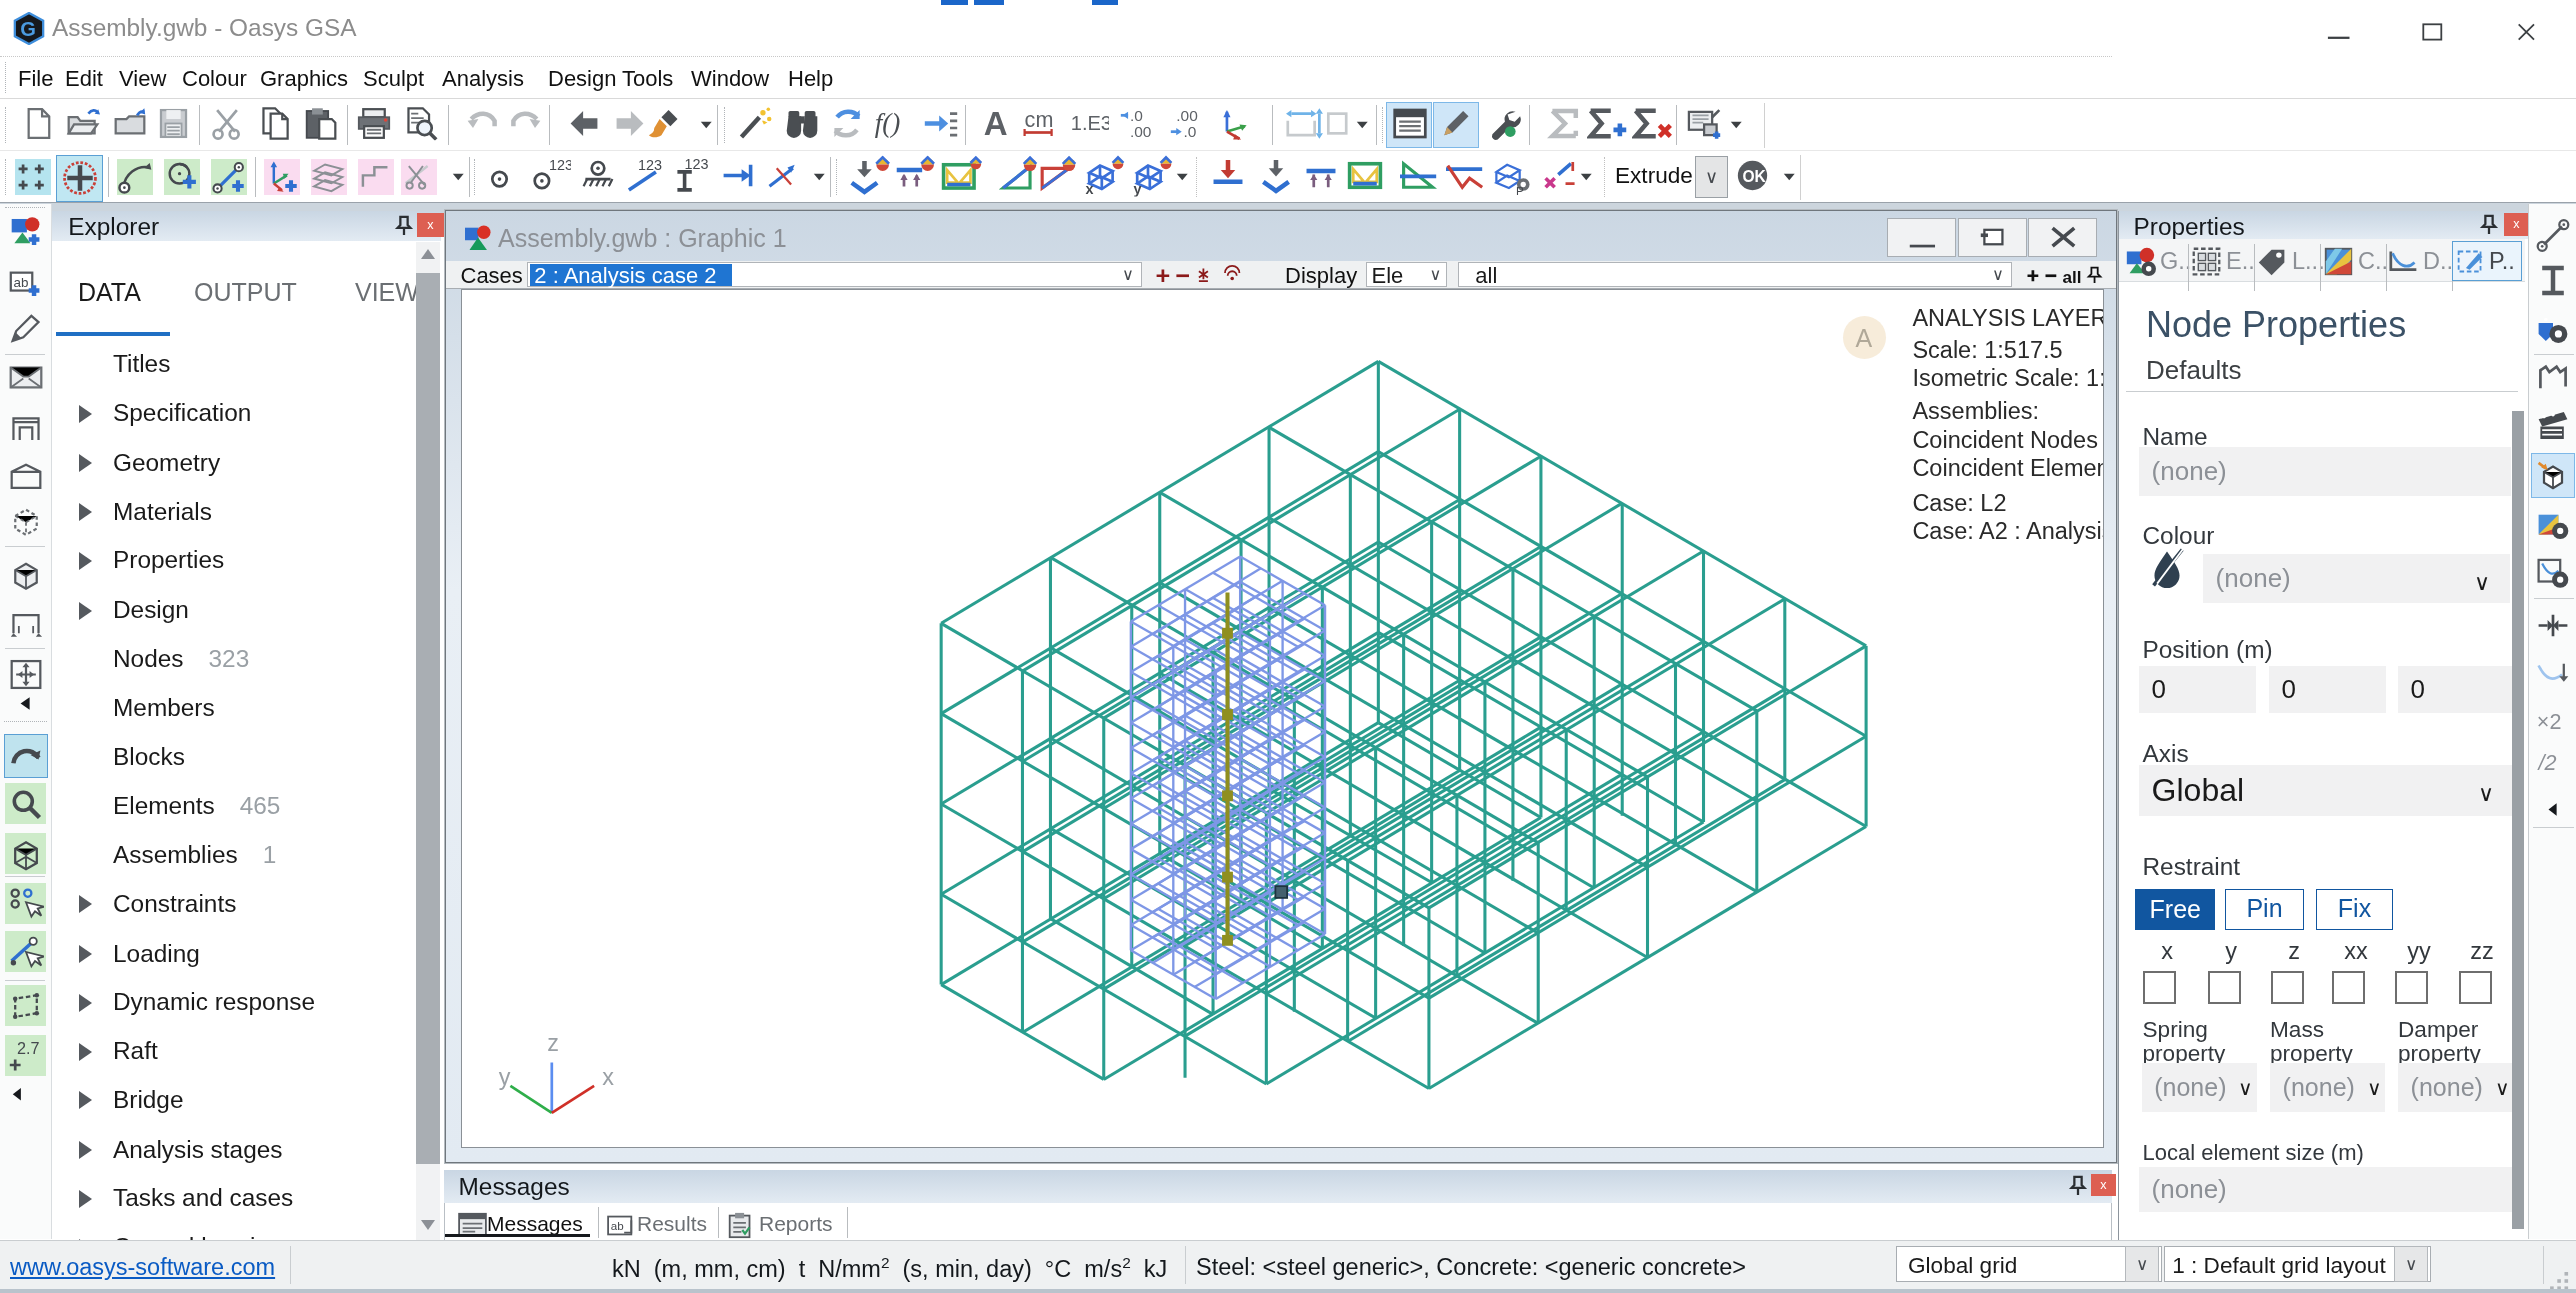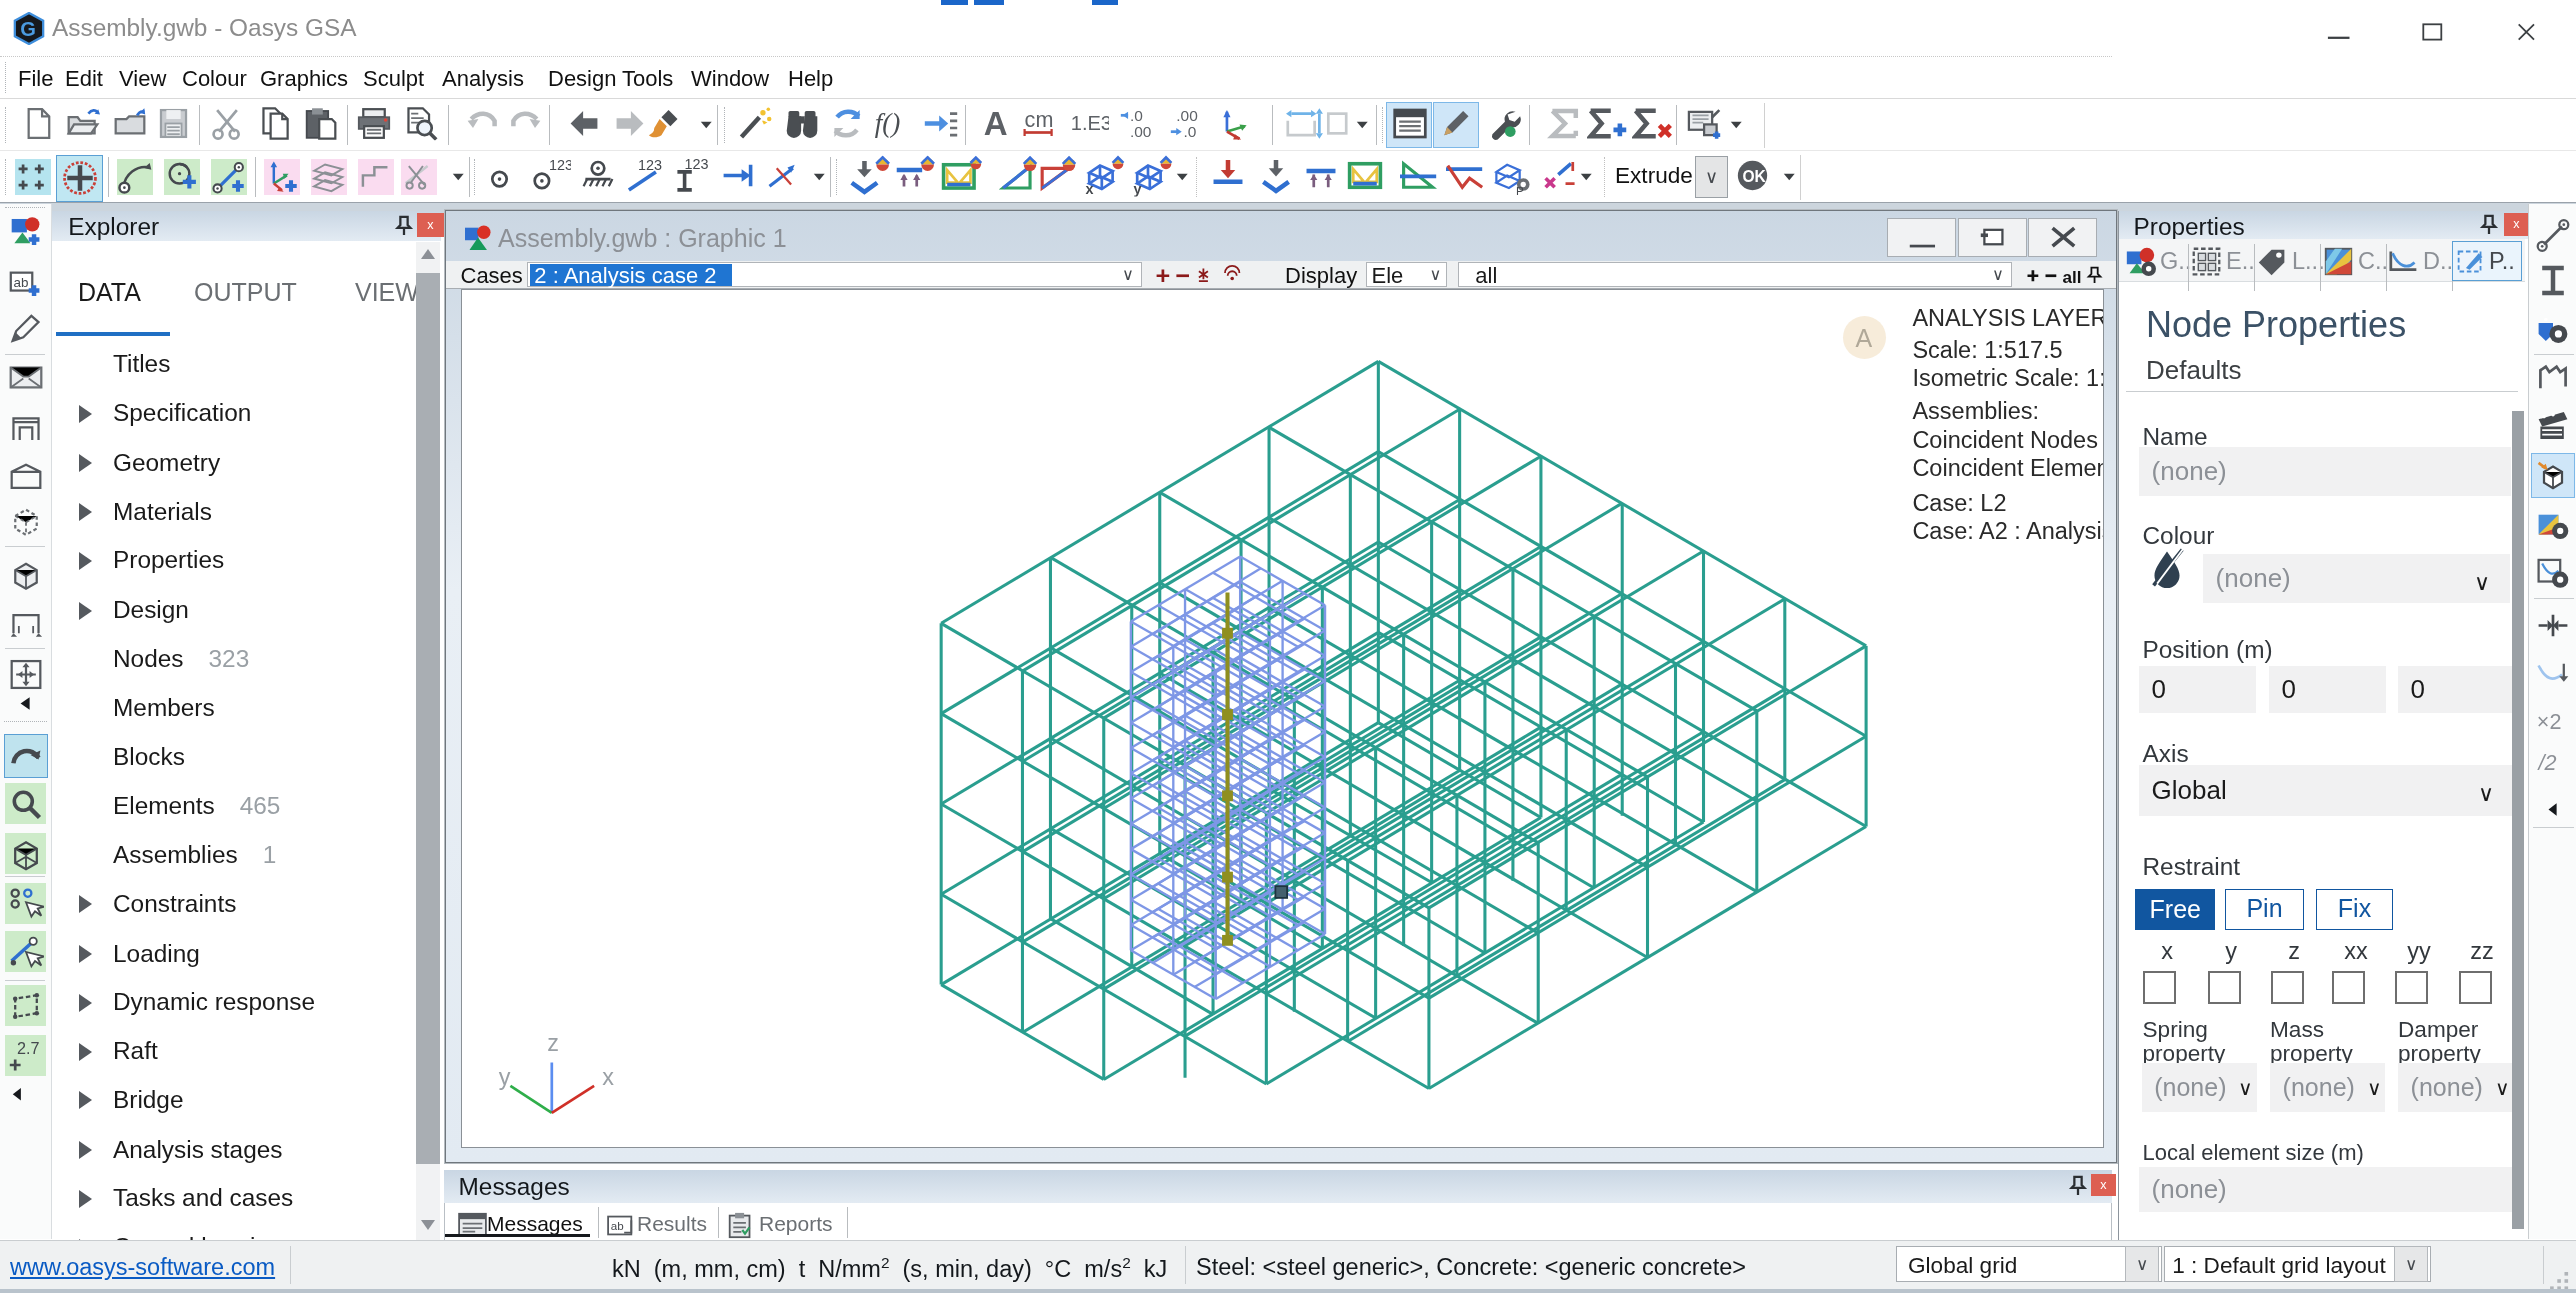--- a/index.html
+++ b/index.html
@@ -1119,21 +1119,21 @@
       <path d="M40 4L8 44" stroke="#2f4050" stroke-width="4"></path>
       <path d="M42 2L12 42" stroke="#fff" stroke-width="2"></path>
     </svg>
 <div class="inp" style="left:84px;top:315px;width:307px;height:49px;font-size:26px">(none)</div>
 <div class="chev" style="left:355px;top:331px;font-size:22px;color:#1a1a1a">∨</div>
 <div class="plabel" style="left:23.5px;top:397px;font-size:24.4px">Position (m)</div>
 <div class="inp dark" style="left:20px;top:427px;width:117px;height:47px;font-size:26px">0</div>
 <div class="inp dark" style="left:150px;top:427px;width:117px;height:47px;font-size:26px">0</div>
 <div class="inp dark" style="left:279px;top:427px;width:116px;height:47px;font-size:26px">0</div>
 <div class="plabel" style="left:23.5px;top:501px;font-size:24.4px">Axis</div>
-<div class="inp dark" style="left:20px;top:526px;width:374px;height:51px;font-size:26px">Global</div>
+<div class="inp dark" style="left:20px;top:526px;width:374px;height:51px;font-size:32px">Global</div>
 <div class="chev" style="right:31px;top:542px;font-size:22px;color:#1a1a1a">∨</div>
 <div class="plabel" style="left:23.5px;top:614px;font-size:24.4px">Restraint</div>
 <div class="abs" style="left:16.3px;top:650px;width:80px;height:41px;background:#1156a0;color:#fff;font-size:25px;text-align:center;line-height:41px">Free</div>
 <div class="abs" style="left:106px;top:650px;width:79px;height:41px;background:#fff;border:1.8px solid #1156a0;color:#1156a0;font-size:25px;text-align:center;line-height:37px">Pin</div>
 <div class="abs" style="left:197px;top:650px;width:77px;height:41px;background:#fff;border:1.8px solid #1156a0;color:#1156a0;font-size:25px;text-align:center;line-height:37px">Fix</div>
 <div class="abs" style="left:30px;top:699px;width:36px;text-align:center;font-size:23.5px;color:#33383d">x</div>
 <div class="abs" style="left:24.4px;top:732px;width:33px;height:33px;border:2.7px solid #6e6e6e;background:#fff"></div>
 <div class="abs" style="left:94px;top:699px;width:36px;text-align:center;font-size:23.5px;color:#33383d">y</div>
 <div class="abs" style="left:89px;top:732px;width:33px;height:33px;border:2.7px solid #6e6e6e;background:#fff"></div>
 <div class="abs" style="left:157px;top:699px;width:36px;text-align:center;font-size:23.5px;color:#33383d">z</div>

